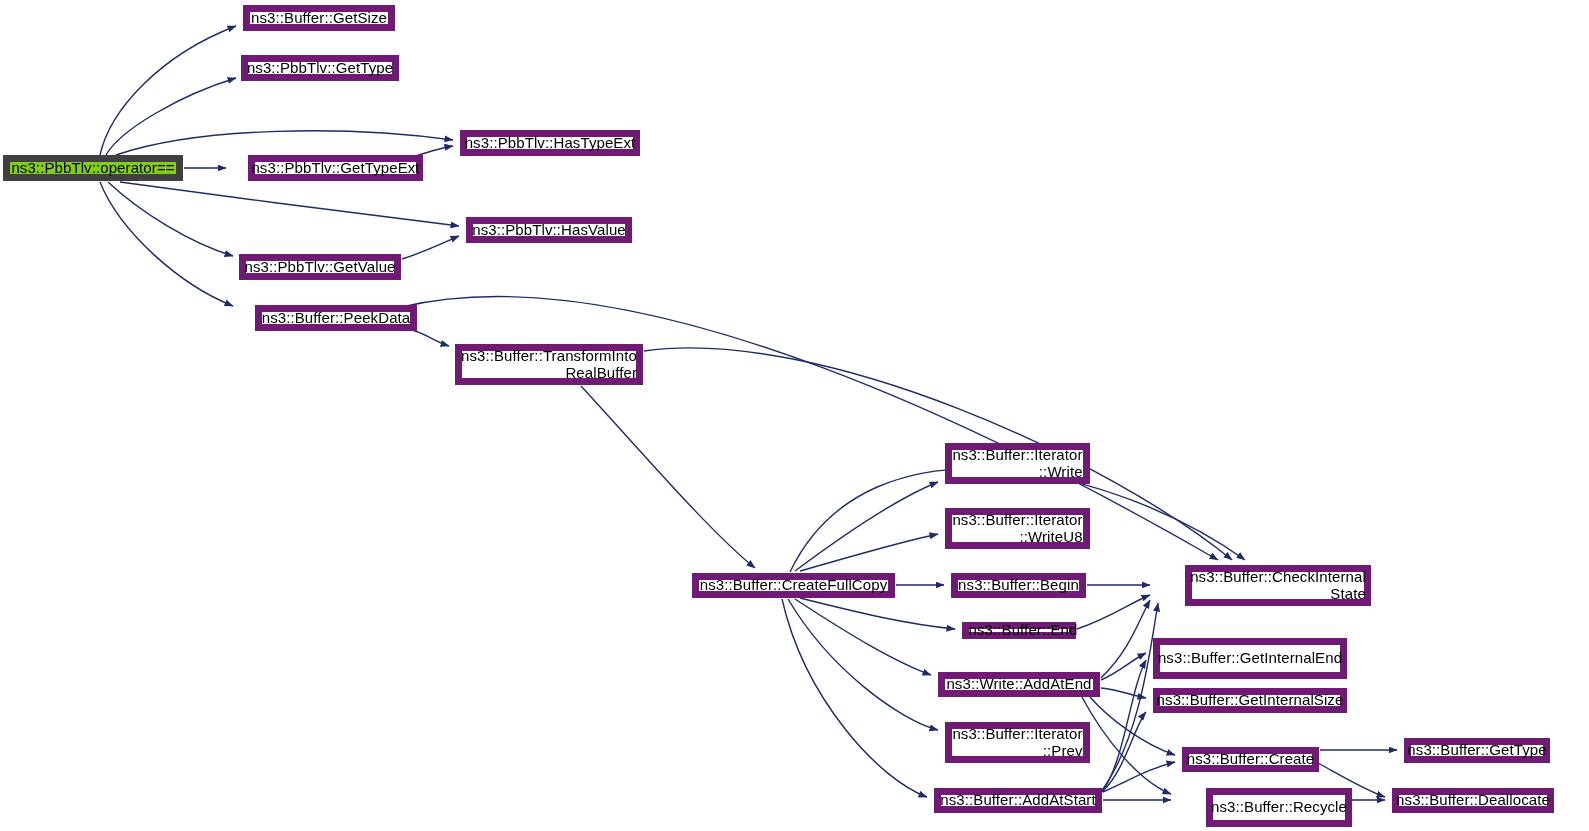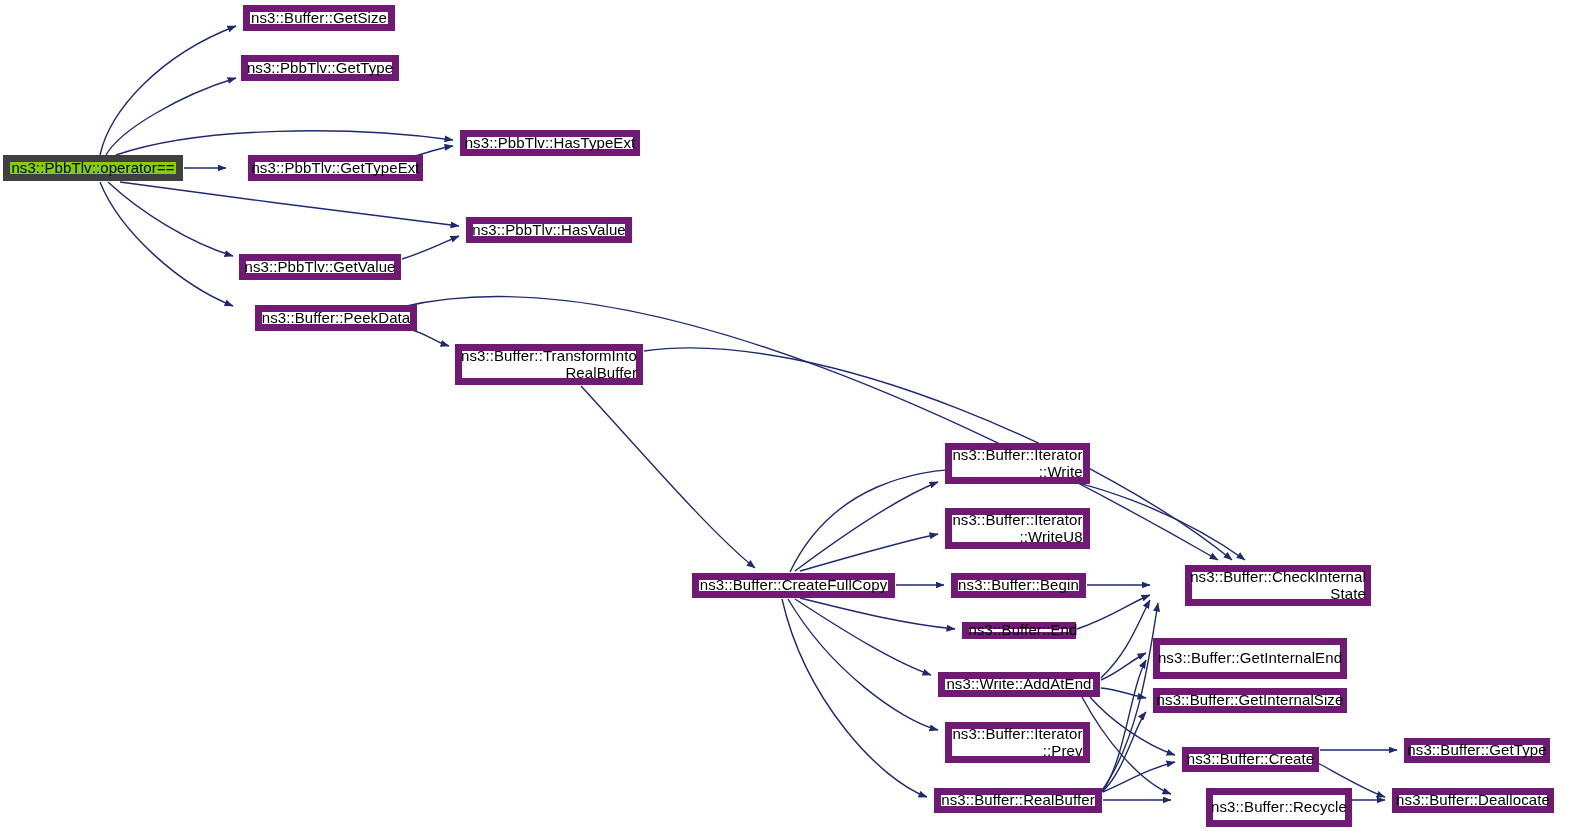--- a/index.html
+++ b/index.html
@@ -109,21 +109,21 @@
       <div class="gnode" style="left: 692px; top: 573px; width: 203px; height: 25px;">ns3::Buffer::CreateFullCopy</div>
       <div class="gnode" style="left: 945px; top: 443px; width: 145px; height: 41px;">ns3::Buffer::Iterator
 ::Write</div>
       <div class="gnode" style="left: 945px; top: 508px; width: 145px; height: 41px;">ns3::Buffer::Iterator
 ::WriteU8</div>
       <div class="gnode" style="left: 951px; top: 573px; width: 135px; height: 25px;">ns3::Buffer::Begin</div>
       <div class="gnode" style="left: 962px; top: 622px; width: 114px; height: 17px; padding-left: 8px;">ns3::Buffer::End</div>
       <div class="gnode" style="left: 938px; top: 672px; width: 162px; height: 25px;">ns3::Write::AddAtEnd</div>
       <div class="gnode" style="left: 945px; top: 722px; width: 145px; height: 41px;">ns3::Buffer::Iterator
 ::Prev</div>
-      <div class="gnode" style="left: 934px; top: 788px; width: 168px; height: 25px;">ns3::Buffer::RealBuffer</div>
+      <div class="gnode" style="left: 934px; top: 788px; width: 168px; height: 25px;">ns3::Buffer::AddAtStart</div>
       <div class="gnode" style="left: 1157px; top: 565px; width: 186px; height: 41px; margin-left: 28px;">ns3::Buffer::CheckInternal
 State</div>
       <div class="gnode" style="left: 1153px; top: 638px; width: 194px; height: 41px;">ns3::Buffer::GetInternalEnd</div>
       <div class="gnode" style="left: 1153px; top: 688px; width: 194px; height: 25px;">ns3::Buffer::GetInternalSize</div>
       <div class="gnode" style="left: 1182px; top: 738px; width: 137px; height: 25px; margin-top: 9px;">ns3::Buffer::Create</div>
       <div class="gnode" style="left: 1206px; top: 788px; width: 146px; height: 39px;">ns3::Buffer::Recycle</div>
       <div class="gnode" style="left: 1404px; top: 738px; width: 146px; height: 25px;">ns3::Buffer::GetType</div>
       <div class="gnode" style="left: 1392px; top: 788px; width: 162px; height: 25px;">ns3::Buffer::Deallocate</div>
     </div>
 </div>

